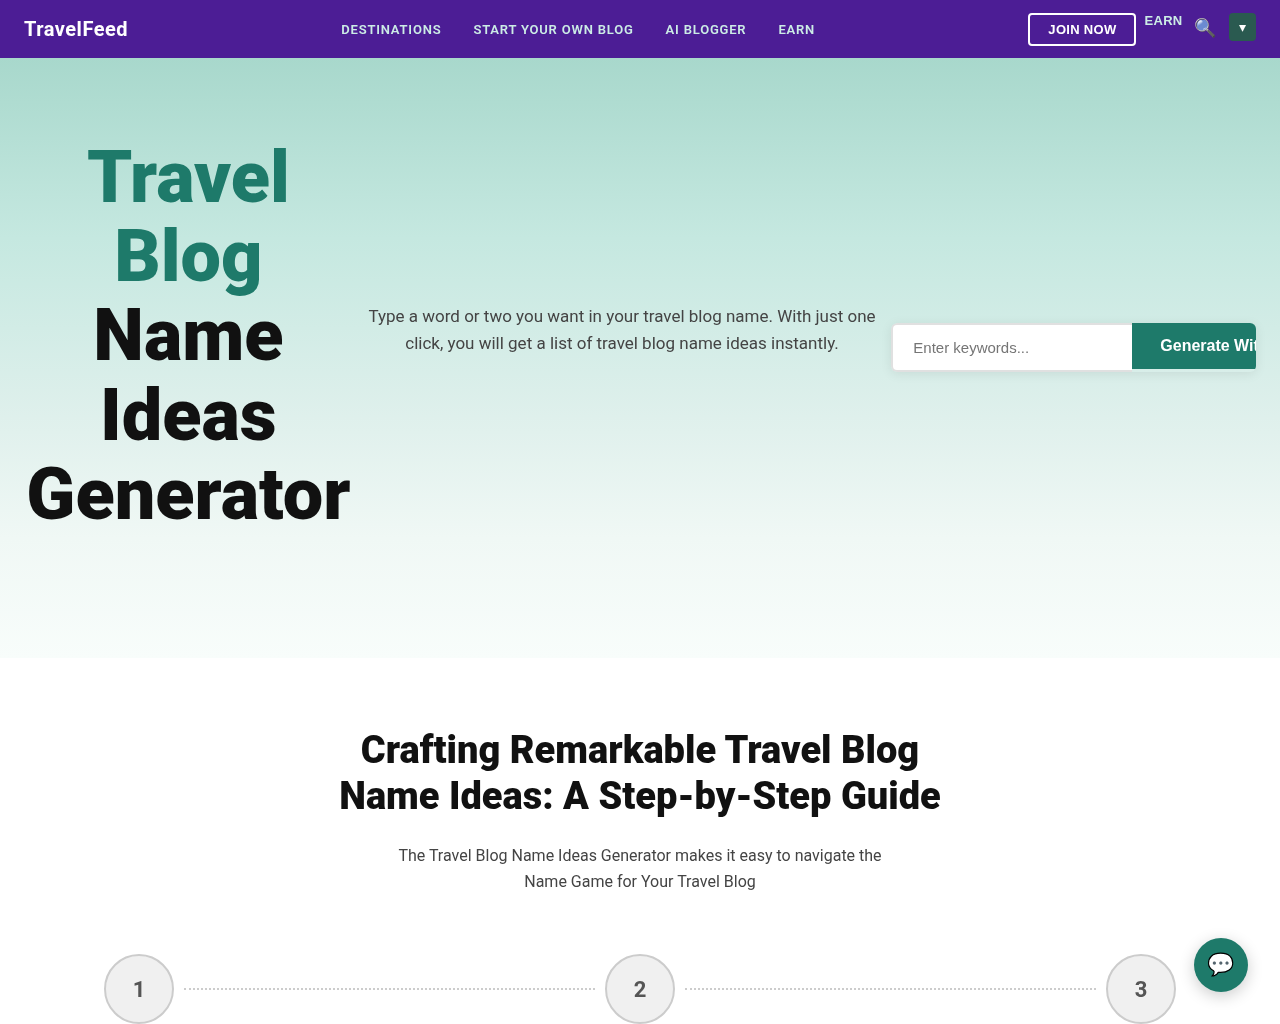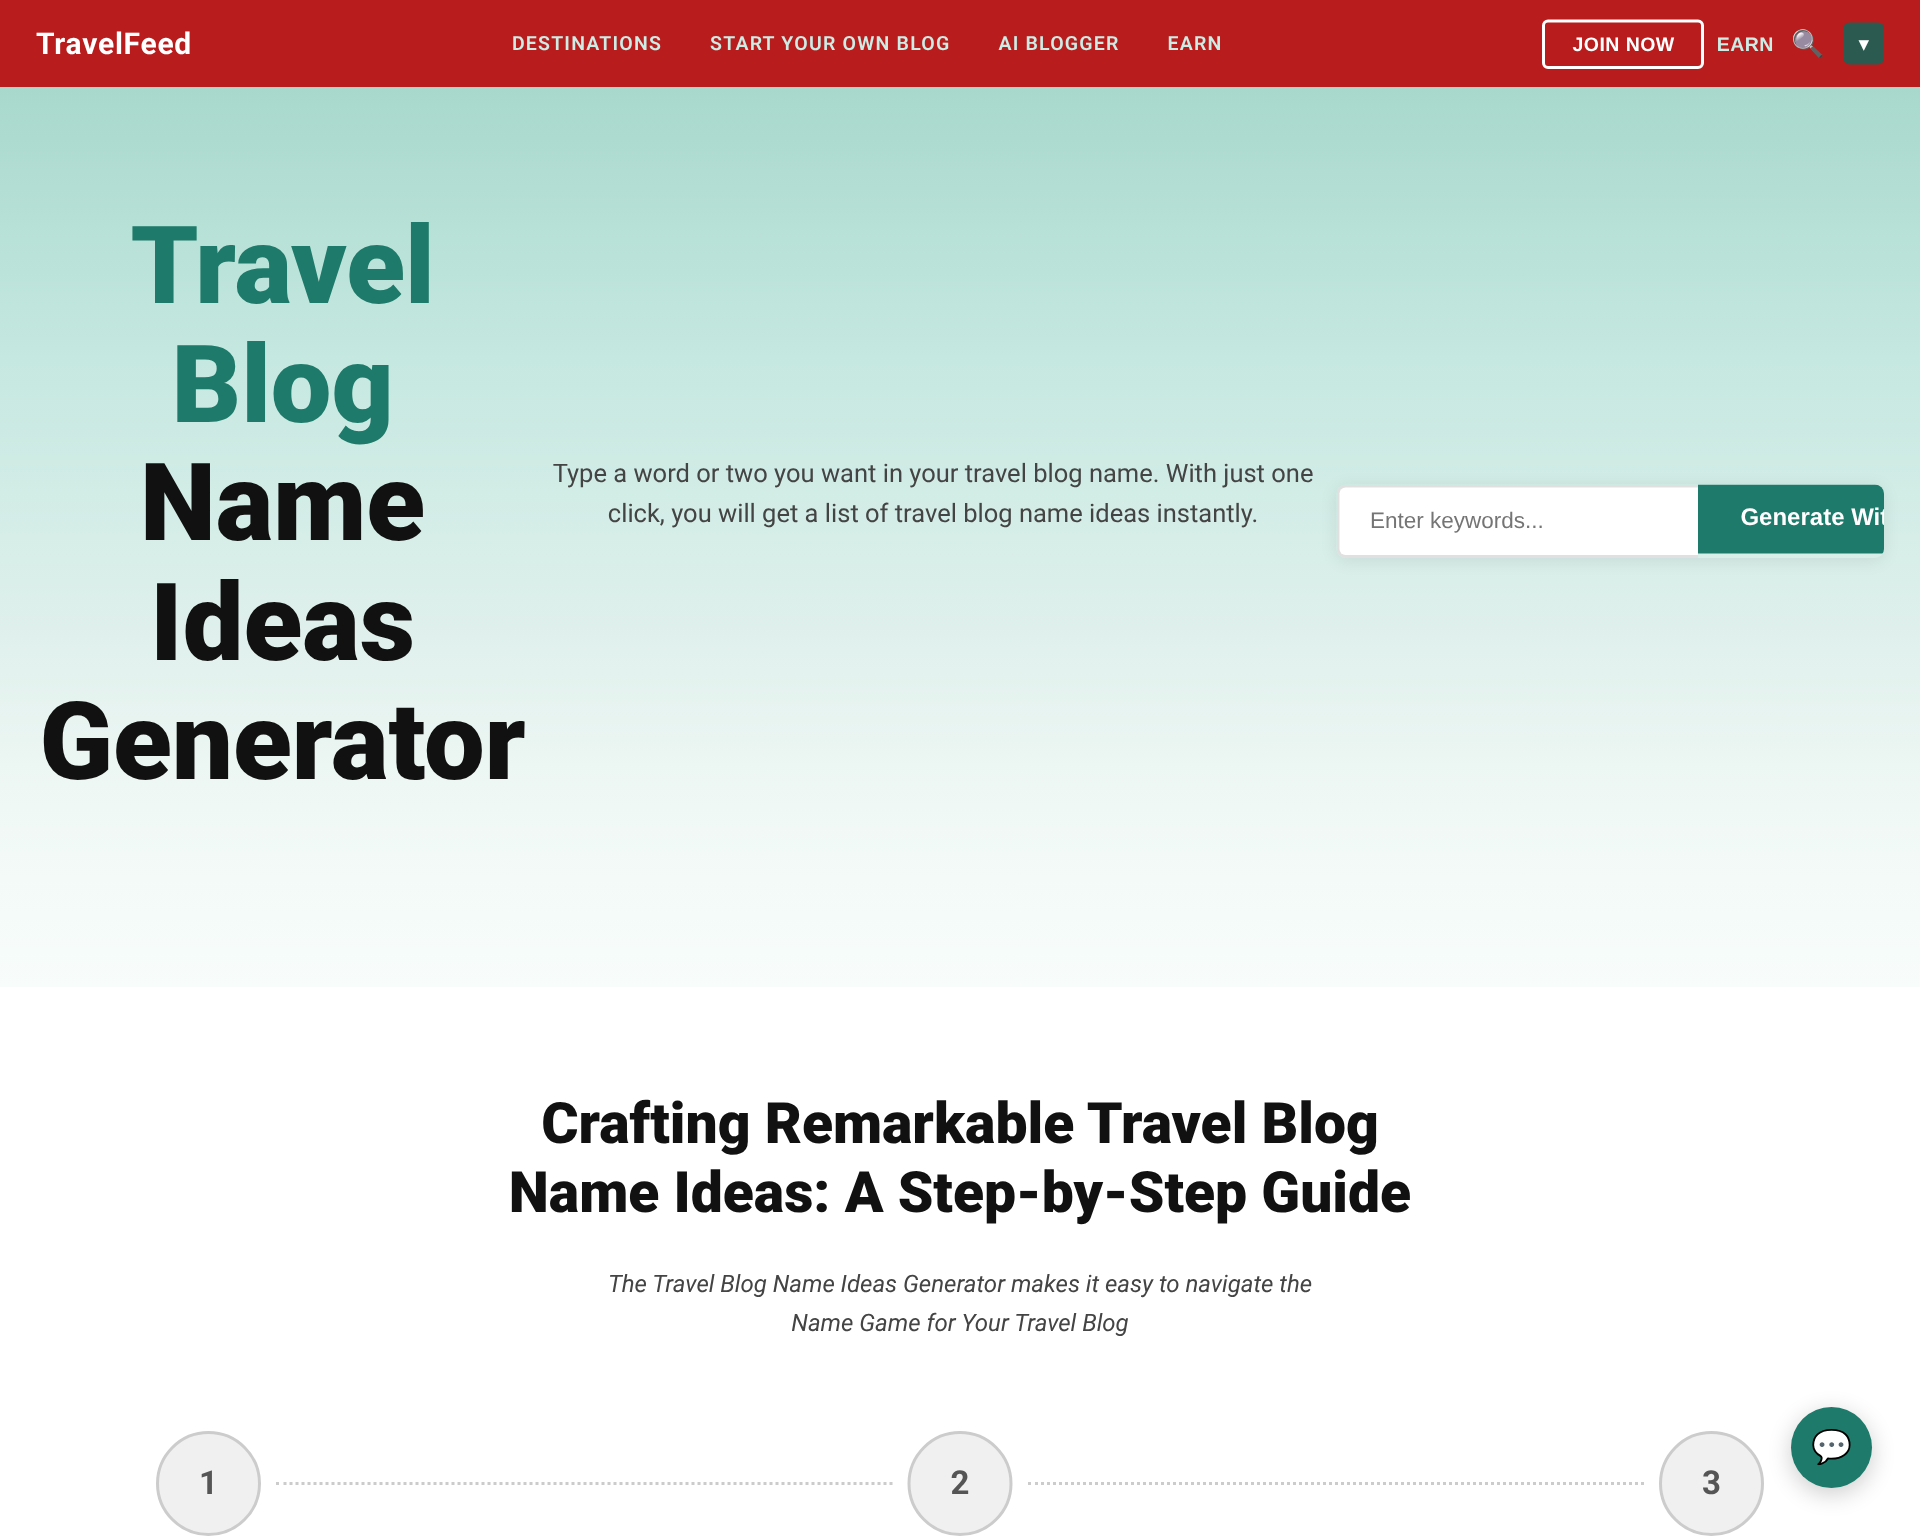--- a/index.html
+++ b/index.html
@@ -10,21 +10,21 @@
 
     body {
       font-family: -apple-system, BlinkMacSystemFont, 'Segoe UI', Roboto, sans-serif;
       width: 1280px;
       min-height: 1024px;
       overflow-x: hidden;
     }
 
     
     header {
-      background-color: #b91c1c;
+      background-color: #4c1d95;
       display: flex;
       align-items: center;
       justify-content: space-between;
       padding: 0 24px;
       height: 58px;
       position: relative;
       z-index: 10;
     }
 
     .logo {
@@ -45,21 +45,21 @@
       color: #ccece6;
       text-decoration: none;
       font-size: 13px;
       font-weight: 600;
       letter-spacing: 0.8px;
       text-transform: uppercase;
     }
 
     .header-right {
       display: flex;
-      align-items: center;
+      align-items: flex-start;
       gap: 8px;
     }
 
     .btn-join {
       background-color: transparent;
       border: 2px solid #ffffff;
       color: #ffffff;
       padding: 7px 18px;
       border-radius: 4px;
       font-size: 13px;
@@ -185,21 +185,20 @@
       max-width: 700px;
       margin-bottom: 24px;
     }
 
     .section-subtitle {
       font-size: 16px;
       color: #444444;
       line-height: 1.6;
       max-width: 560px;
       margin-bottom: 60px;
-      font-style: italic;
     }
 
     
     .steps-row {
       display: flex;
       align-items: center;
       justify-content: center;
       gap: 0;
       width: 100%;
       padding: 0 80px;

